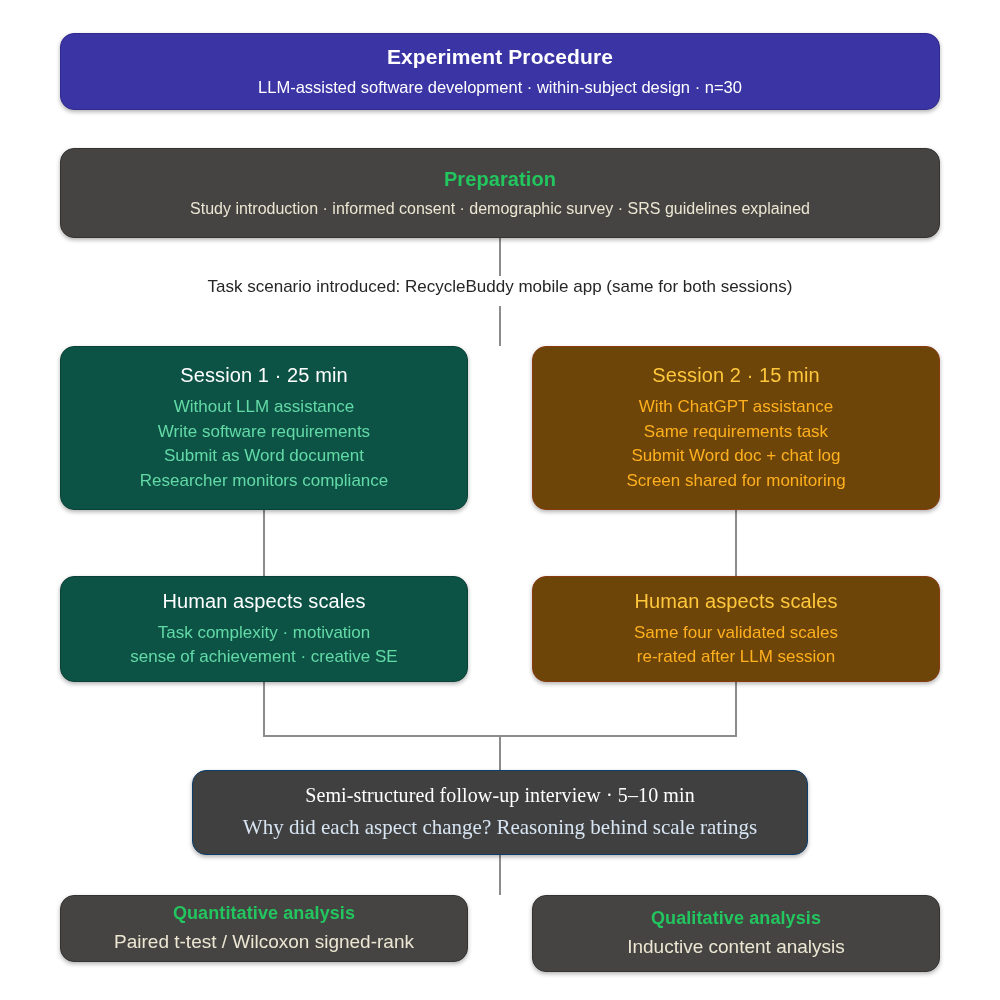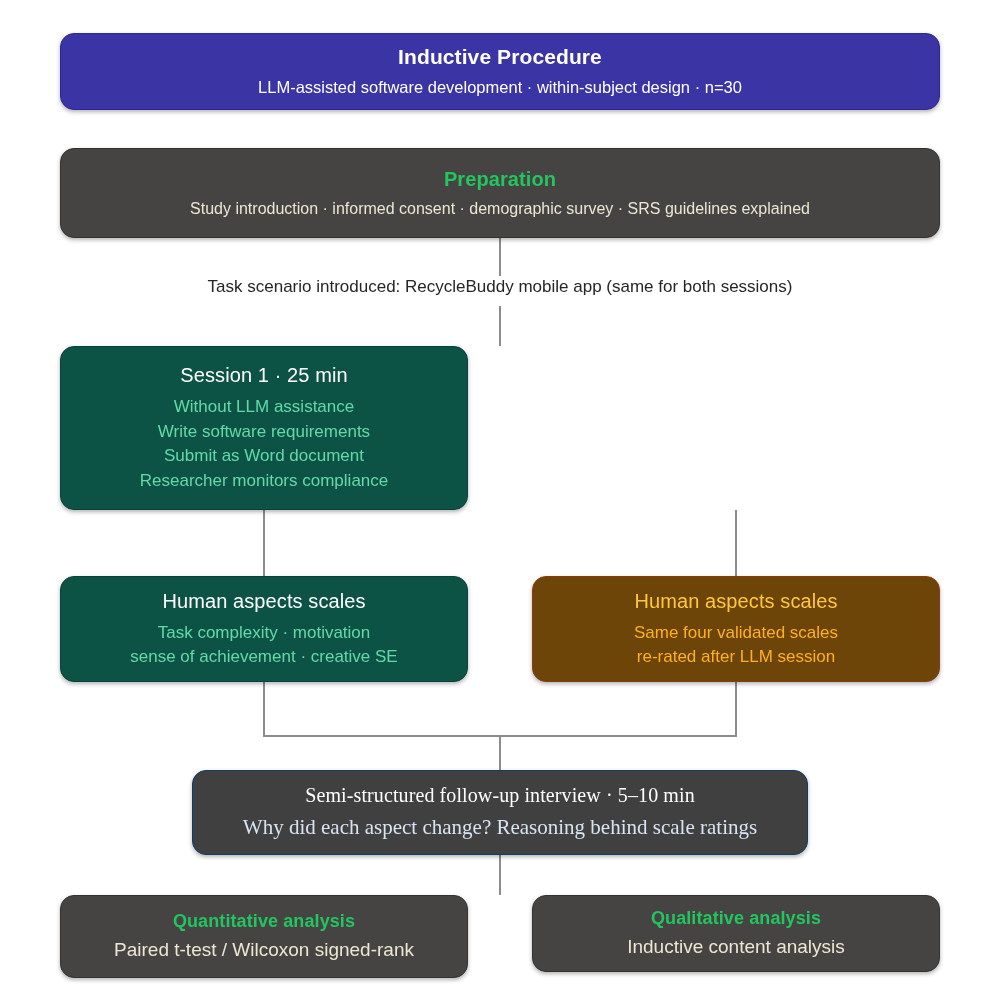--- a/index.html
+++ b/index.html
@@ -165,21 +165,21 @@
   <div class="conn-v" style="left:735px; top:510px; height:66px;"></div>
 
   <div class="conn-v" style="left:263px; top:682px; height:54px;"></div>
   <div class="conn-v" style="left:735px; top:682px; height:54px;"></div>
   <div class="conn-h" style="left:263px; top:735px; width:474px;"></div>
   <div class="conn-v" style="left:499px; top:735px; height:35px;"></div>
 
   <div class="conn-v" style="left:499px; top:855px; height:40px;"></div>
 
   <div class="node n-header" style="left:60px; top:33px; width:880px; height:77px;">
-    <div class="title">Inductive Procedure</div>
+    <div class="title">Experiment Procedure</div>
     <div class="sub">LLM-assisted software development · within-subject design · n=30</div>
   </div>
 
   <div class="node n-gray" style="left:60px; top:148px; width:880px; height:90px;">
     <div class="title">Preparation</div>
     <div class="sub">Study introduction · informed consent · demographic survey · SRS guidelines explained</div>
   </div>
 
   <div class="caption" style="left:0px; top:277px; width:1000px;">
     <span>Task scenario introduced: RecycleBuddy mobile app (same for both sessions)</span>
@@ -188,20 +188,29 @@
   <div class="node n-green" style="left:60px; top:346px; width:408px; height:164px;">
     <div class="title">Session 1 · 25 min</div>
     <div class="sub">
       <span class="sub-line">Without LLM assistance</span>
       <span class="sub-line">Write software requirements</span>
       <span class="sub-line">Submit as Word document</span>
       <span class="sub-line">Researcher monitors compliance</span>
     </div>
   </div>
 
+  <div class="node n-brown" style="left:532px; top:346px; width:408px; height:164px;">
+    <div class="title">Session 2 · 15 min</div>
+    <div class="sub">
+      <span class="sub-line">With ChatGPT assistance</span>
+      <span class="sub-line">Same requirements task</span>
+      <span class="sub-line">Submit Word doc + chat log</span>
+      <span class="sub-line">Screen shared for monitoring</span>
+    </div>
+  </div>
 
   <div class="node n-green" style="left:60px; top:576px; width:408px; height:106px;">
     <div class="title">Human aspects scales</div>
     <div class="sub">
       <span class="sub-line">Task complexity · motivation</span>
       <span class="sub-line">sense of achievement · creative SE</span>
     </div>
   </div>
 
   <div class="node n-brown" style="left:532px; top:576px; width:408px; height:106px;">
@@ -210,21 +219,21 @@
       <span class="sub-line">Same four validated scales</span>
       <span class="sub-line">re-rated after LLM session</span>
     </div>
   </div>
 
   <div class="node n-blue" style="left:192px; top:770px; width:616px; height:85px;">
     <div class="title">Semi-structured follow-up interview · 5–10 min</div>
     <div class="sub">Why did each aspect change? Reasoning behind scale ratings</div>
   </div>
 
-  <div class="node n-gray n-gray-small" style="left:60px; top:895px; width:408px; height:83px;">
+  <div class="node n-gray n-gray-small" style="left:60px; top:895px; width:408px; height:67px;">
     <div class="title">Quantitative analysis</div>
     <div class="sub">Paired t-test / Wilcoxon signed-rank</div>
   </div>
 
   <div class="node n-gray n-gray-small" style="left:532px; top:895px; width:408px; height:77px;">
     <div class="title">Qualitative analysis</div>
     <div class="sub">Inductive content analysis</div>
   </div>
 
 </div>

